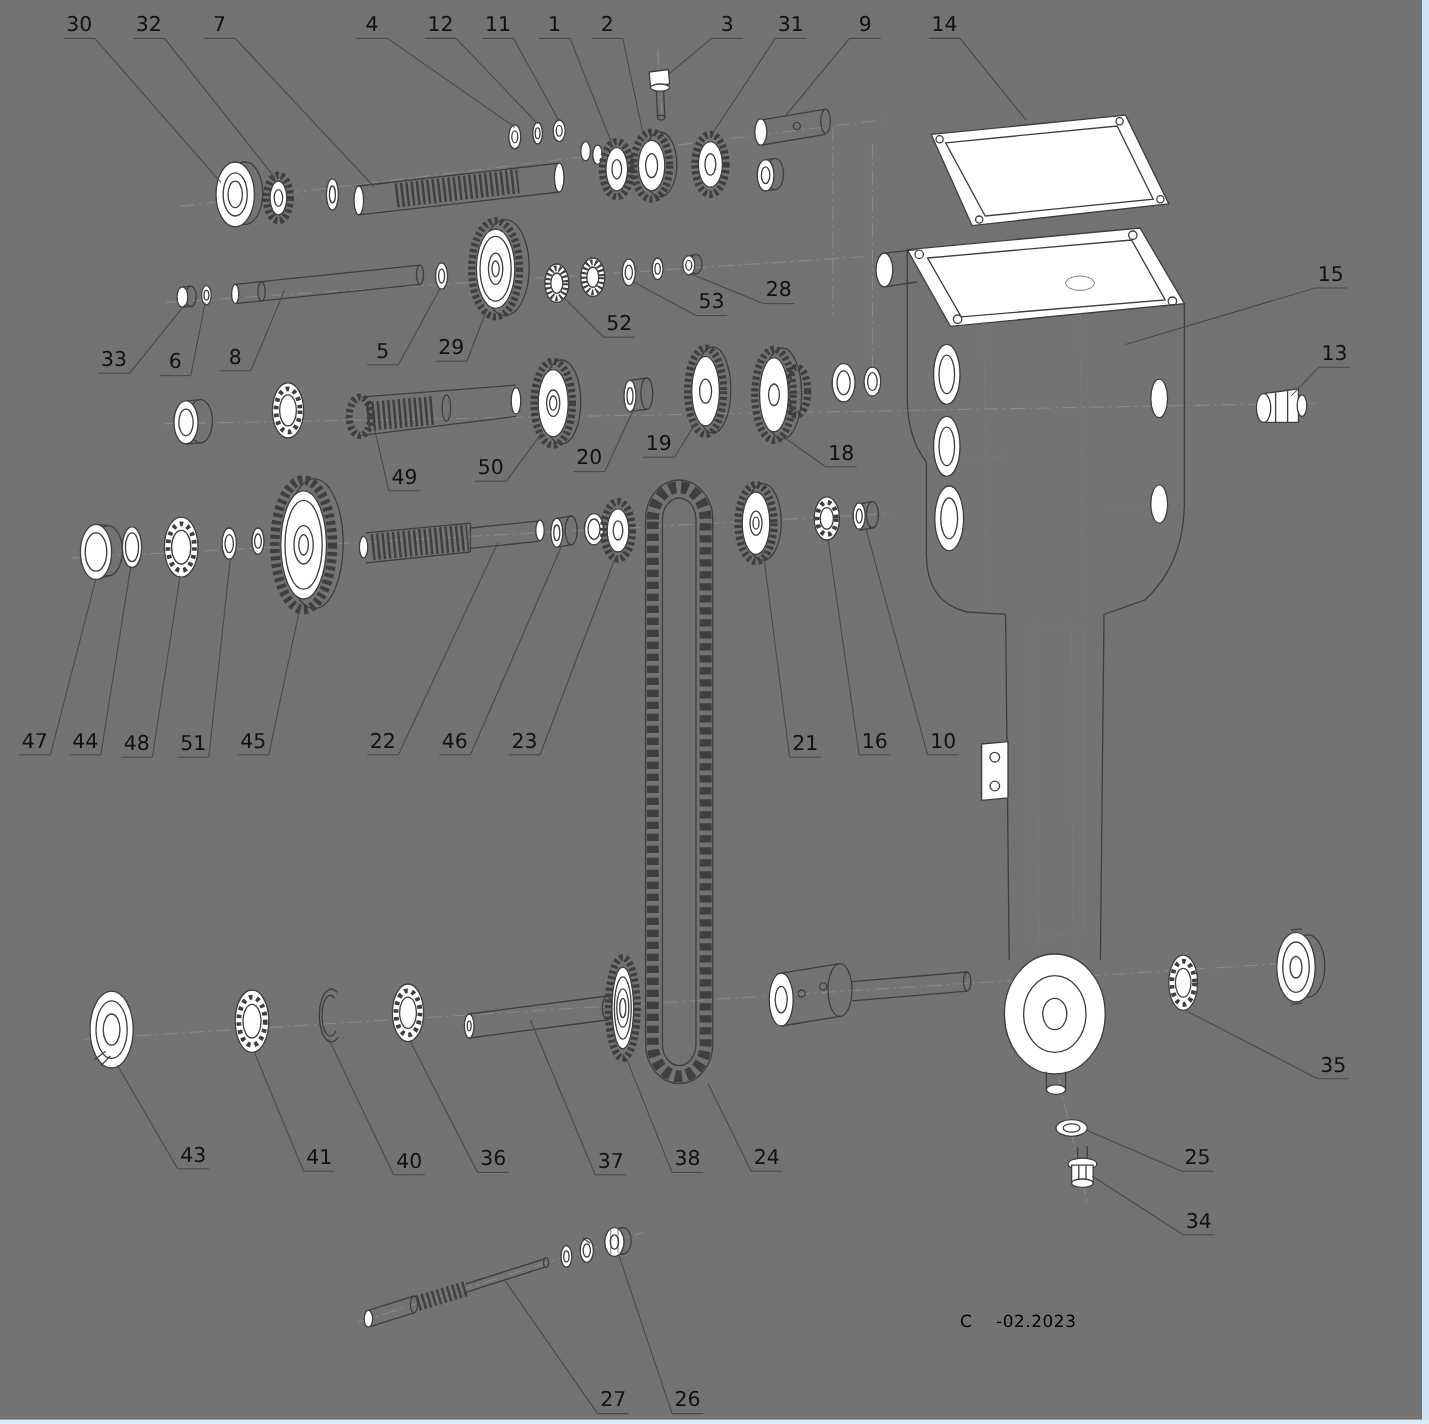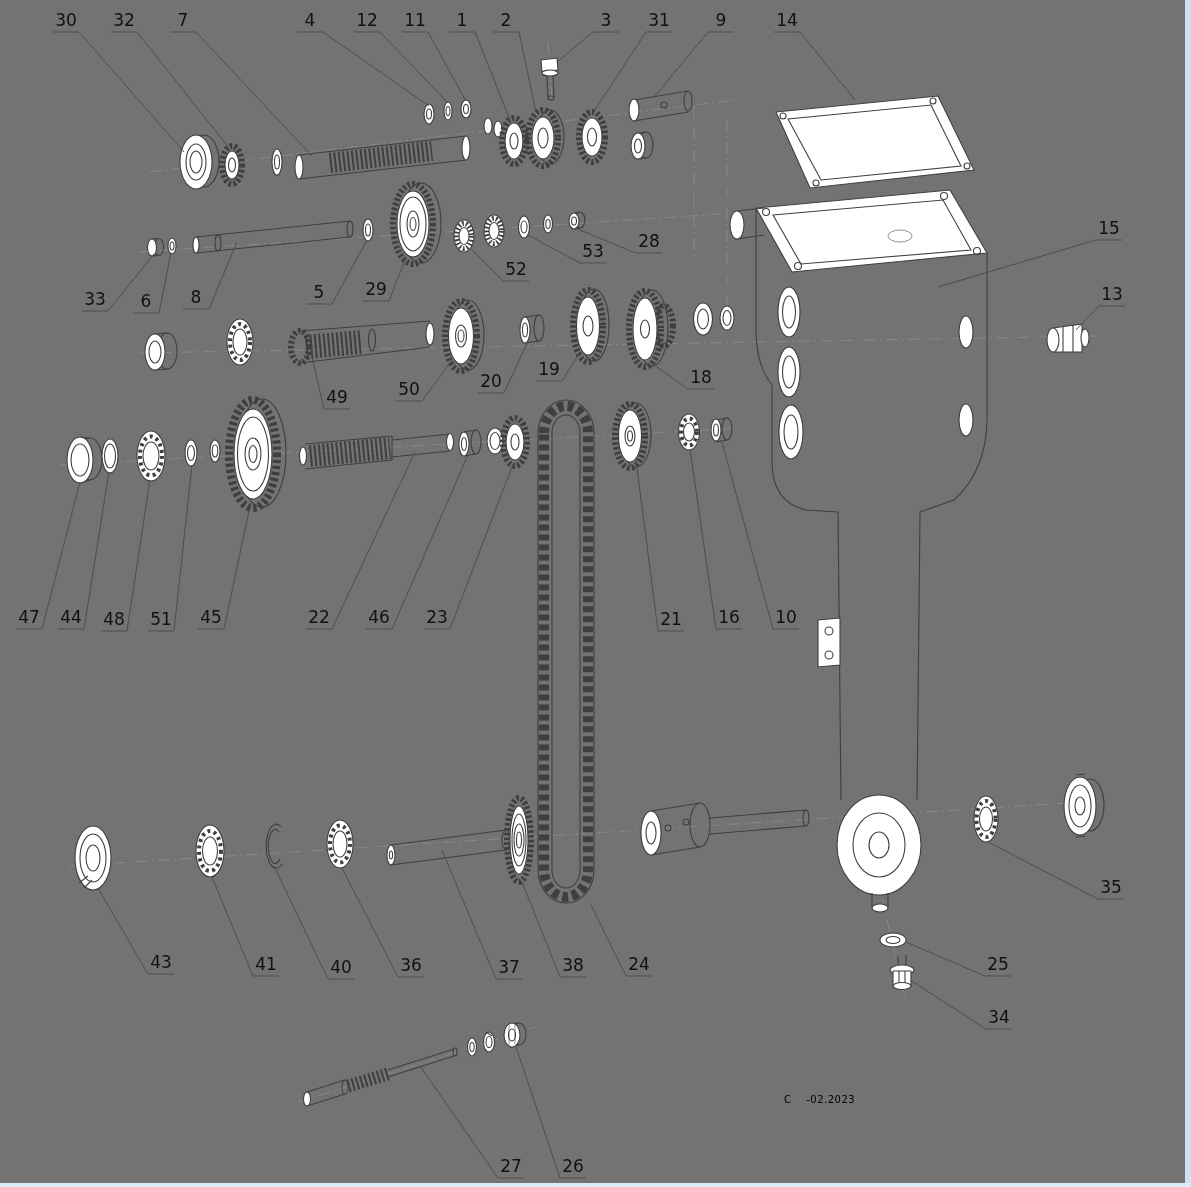--- a/index.html
+++ b/index.html
@@ -3,21 +3,21 @@
 <meta charset="utf-8">
 <style>
   html,body { margin:0; padding:0; background:#fff; }
   .page {
     position:relative; width:1191px; height:1187px; background:#737373;
     font-family:"DejaVu Sans", sans-serif; overflow:hidden;
   }
   .edge-right  { position:absolute; right:0; top:0; width:6px; height:100%; background:#cfe2f4; }
   .edge-bottom { position:absolute; left:0; bottom:0; width:100%; height:4px; background:#ddebf7; }
   .drawing-code {
-    position:absolute; left:784px; top:1094px; font-size:10px; color:#000;
+    position:absolute; left:800px; top:1094px; font-size:14px; color:#000;
     white-space:pre; letter-spacing:0.5px;
   }
   svg.diagram { position:absolute; left:0; top:0; }
 
   .ln   { fill:none; stroke:#3f3f3f; stroke-width:1.1; }
   .lnf  { fill:#ffffff; stroke:#3f3f3f; stroke-width:1.1; }
   .ln2  { fill:none; stroke:#787878; stroke-width:0.8; }
   .teeth     { fill:none; stroke:#3f3f3f; stroke-width:6; stroke-dasharray:2.6 2.2; }
   .teeth-big { fill:none; stroke:#3f3f3f; stroke-width:8; stroke-dasharray:3.2 2.8; }
   .balls   { fill:none; stroke:#3f3f3f; stroke-width:4; stroke-dasharray:3 3.5; }

